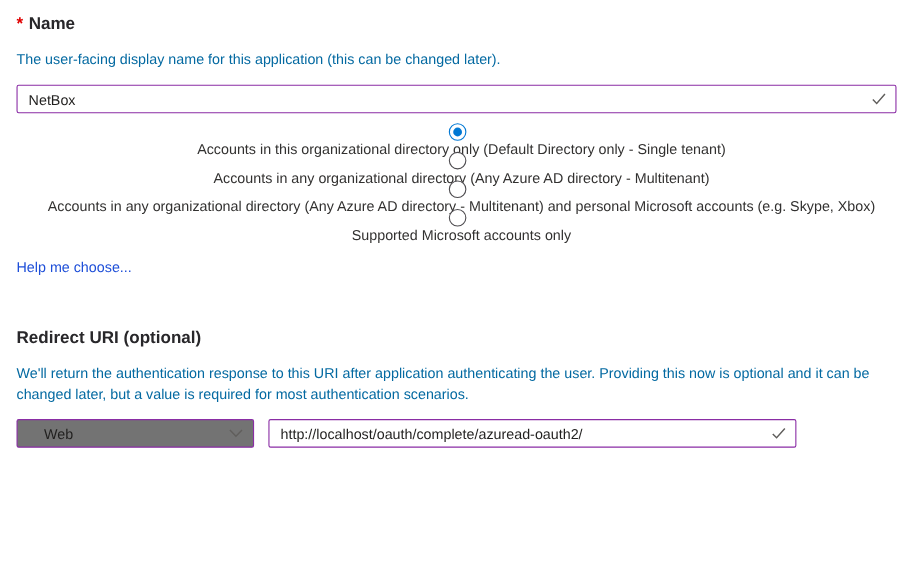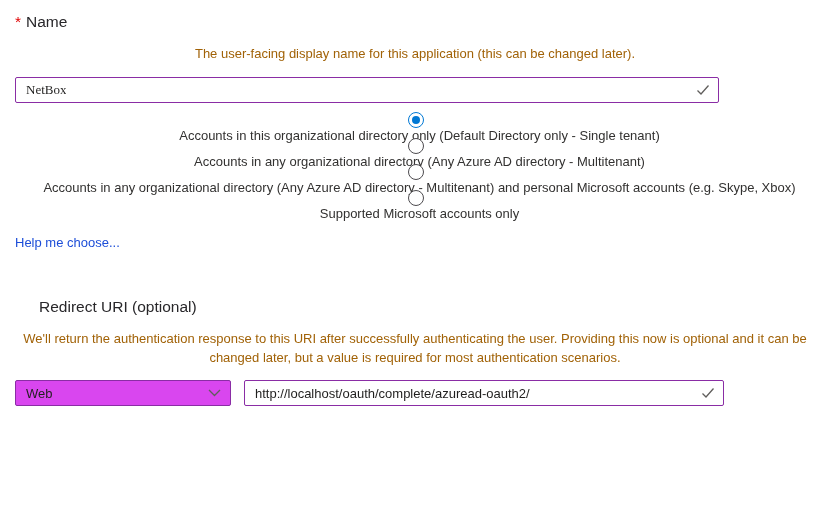--- a/index.html
+++ b/index.html
@@ -9,30 +9,29 @@
     font-family: "Liberation Sans", "DejaVu Sans", sans-serif;
     color: #323130;
     overflow: hidden;
   }
   .page { padding: 12px 14px 0 15px; box-sizing: border-box; }
 
   .section-title {
     font-size: 15.5px;
     line-height: 20px;
     color: #28272a;
-    font-weight: 400;
+    font-weight: 700;
   }
   .required-star { color: #e00000; margin-right: 5px; }
 
   .desc {
     font-size: 13px;
     line-height: 19px;
-    color: #a16207;
+    color: #0369a1;
     margin-top: 12px;
-    text-align: center;
   }
 
   .text-input {
     position: relative;
     box-sizing: border-box;
     border: 1.5px solid #8a2da5;
     border-radius: 2px;
     height: 26px;
     display: flex;
     align-items: center;
@@ -45,21 +44,21 @@
     white-space: nowrap;
     overflow: hidden;
   }
   .input-check {
     position: absolute;
     right: 8px; top: 50%;
     transform: translateY(-50%);
     display: flex;
   }
 
-  .name-input { width: 704px; margin-top: 14px; font-family: Liberation Serif, serif; }
+  .name-input { width: 800px; margin-top: 14px; }
 
   .section2-title { margin-top: 42px; }
   .question { margin-top: 19px; }
 
   .radio-list { margin-top: 9px; }
   .radio-row {
     display: flex;
     align-items: center;
     height: 26px;
     cursor: pointer;
@@ -94,39 +93,40 @@
 
   .help-link {
     display: inline-block;
     margin-top: 19px;
     font-size: 13px;
     color: #1d4ed8;
     text-decoration: none;
     cursor: pointer;
   }
 
-  .section3-title { margin-top: 46px; margin-left: 24px; }
+  .section3-title { margin-top: 46px; }
   .redirect-desc { max-width: 800px; }
 
   .controls-row {
     margin-top: 13px;
     display: flex;
     align-items: center;
     gap: 13px;
   }
   .platform-select {
     position: relative;
     box-sizing: border-box;
     width: 216px; height: 26px;
     border: 1.5px solid #8a2da5;
     border-radius: 2px;
     display: flex;
     align-items: center;
-    background: #d946ef;
+    background: #737373;
     cursor: pointer;
+    padding-left: 14px;
   }
   .platform-select .value {
     font-size: 13px;
     color: #201f1e;
     padding-left: 10px;
   }
   .select-chevron {
     position: absolute;
     right: 9px; top: 50%;
     transform: translateY(-50%);
@@ -171,21 +171,21 @@
     <div class="radio-row">
       <span class="radio-circle"></span>
       <span class="radio-label">Supported Microsoft accounts only</span>
     </div>
   </div>
 
   <a class="help-link">Help me choose...</a>
 
   
   <div class="section-title section3-title">Redirect URI (optional)</div>
-  <div class="desc redirect-desc">We'll return the authentication response to this URI after successfully authenticating the user. Providing this now is optional and it can be changed later, but a value is required for most authentication scenarios.</div>
+  <div class="desc redirect-desc">We'll return the authentication response to this URI after application authenticating the user. Providing this now is optional and it can be changed later, but a value is required for most authentication scenarios.</div>
 
   <div class="controls-row">
     <div class="platform-select">
       <span class="value">Web</span>
       <span class="select-chevron">
         <svg width="13" height="8" viewBox="0 0 13 8">
             <polyline points="1,1 6.5,6.5 12,1" fill="none" stroke="#605e5c" stroke-width="1.3"></polyline>
           </svg>
       </span>
     </div>

